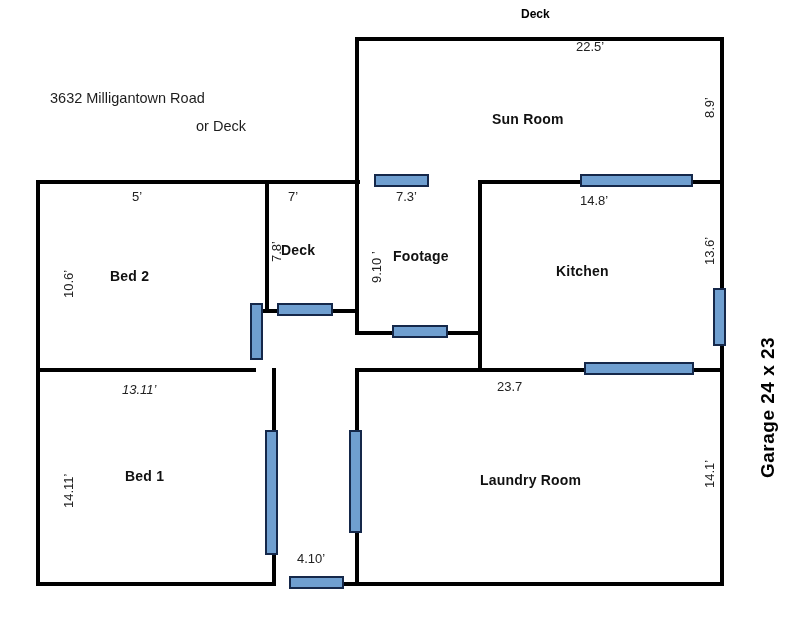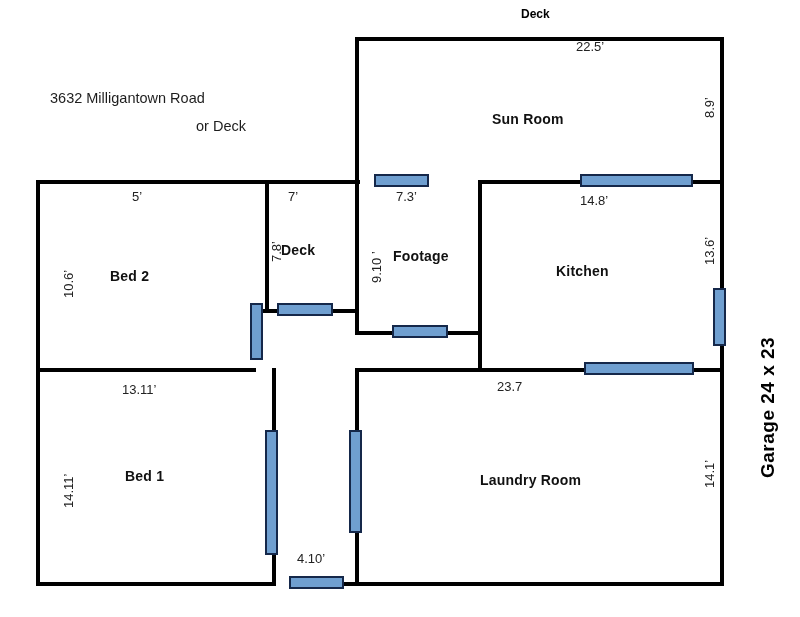--- a/index.html
+++ b/index.html
@@ -159,21 +159,21 @@
   <div class="label dim" style="left:528px;top:40px;margin-left:48px;">22.5’</div>
 
   <div class="label dim" style="left:132px;top:190px;">5’</div>
 
   <div class="label dim" style="left:288px;top:190px;">7’</div>
 
   <div class="label dim" style="left:396px;top:190px;">7.3’</div>
 
   <div class="label dim" style="left:580px;top:194px;">14.8’</div>
 
-  <div class="label dim" style="left:122px;top:383px;">13.11’</div>
+  <div class="label dim" style="left:122px;top:383px;font-style:italic;">13.11’</div>
 
   <div class="label dim" style="left:497px;top:380px;">23.7</div>
 
   <div class="label dim" style="left:297px;top:552px;">4.10’</div>
 
   <div class="label dim rot" style="left:703px;top:118px;">8.9’</div>
 
   <div class="label dim rot" style="left:62px;top:298px;">10.6’</div>
 
   <div class="label dim rot" style="left:270px;top:262px;">7.8’</div>

